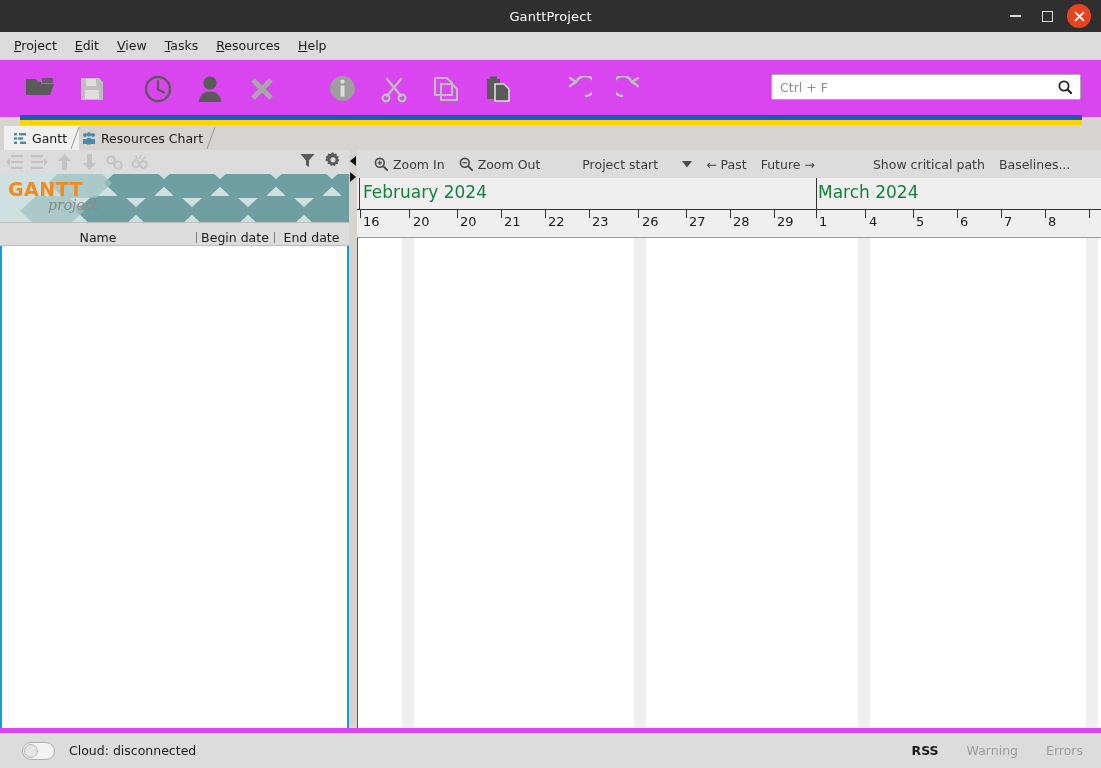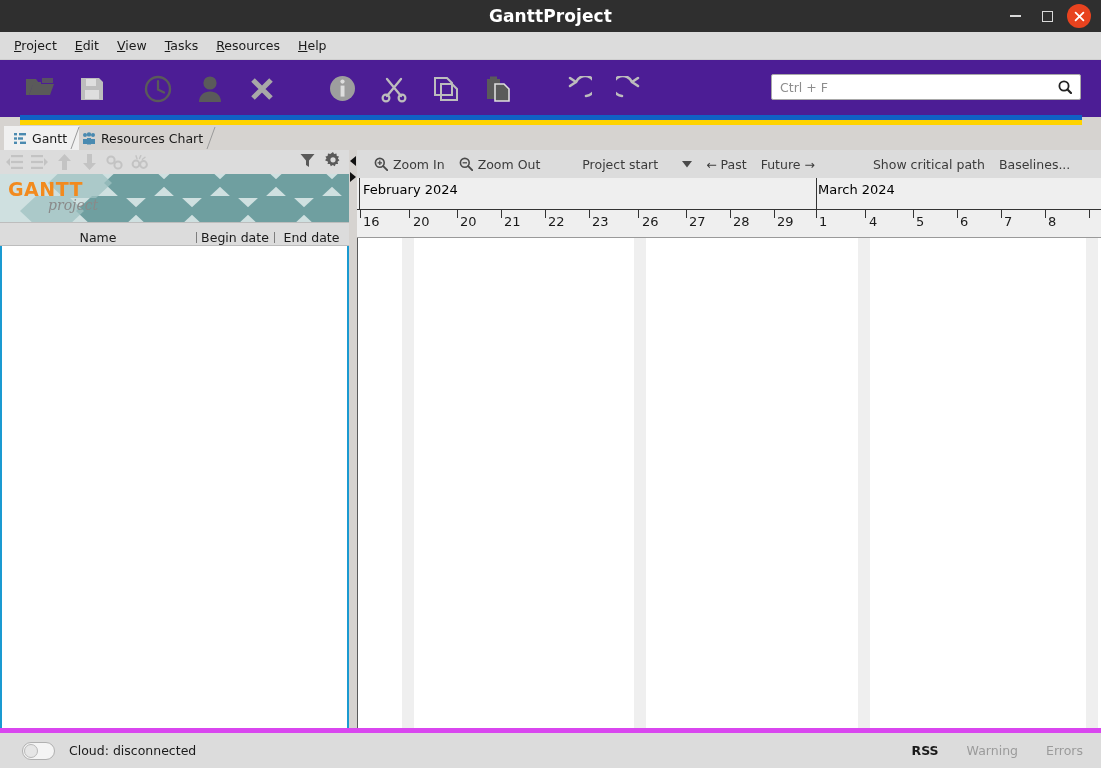--- a/index.html
+++ b/index.html
@@ -8,21 +8,21 @@
     font-family: "DejaVu Sans", "Liberation Sans", sans-serif;
     overflow: hidden; background: #d6d3d0;
   }
   #app { position: relative; width: 1101px; height: 768px; }
 
   
   .titlebar {
     position: absolute; left:0; top:0; width:1101px; height:32px;
     background:#2f2f2f; display:flex; align-items:center; justify-content:center;
   }
-  .titlebar .title { color:#fff; font-size:17px; font-weight:bold; letter-spacing:.1px; }
+  .titlebar .title { color:#fff; font-size:13px; font-weight:normal; letter-spacing:.1px; }
   .win-btns { position:absolute; right:6px; top:0; height:32px; display:flex; align-items:center; gap:0px; }
   .win-btn { width:32px; height:32px; display:flex; align-items:center; justify-content:center; cursor:default; }
   .win-btn .dash { width:11px; height:1.5px; background:#d9d9d9; display:block; }
   .win-btn .sq { width:11px; height:11px; border:1.5px solid #d9d9d9; display:block; }
   .btn-close { width:24px; height:24px; border-radius:50%; background:#e8431f;
                display:flex; align-items:center; justify-content:center; }
   .btn-close svg { display:block; }
 
   
   .menubar {
@@ -31,21 +31,21 @@
     border-bottom:1px solid #cfcfcf;
   }
   .menu-item {
     font-size:12.5px; color:#1a1a1a; padding:4px 9px; cursor:default; white-space:nowrap;
   }
   .menu-item u { text-decoration: underline; }
 
   
   .toolbar {
     position:absolute; left:0; top:60px; width:1101px; height:57px;
-    background:#4c1d95; display:flex; align-items:center;
+    background:#d946ef; display:flex; align-items:center;
   }
   .tb-btn { width:52px; height:52px; display:flex; align-items:center; justify-content:center; cursor:default; }
   .tb-sep { width:14px; }
   .ic-dark { fill:#5a5a5a; }
   .ic-grey { fill:#bdbdbd; }
   .ic-mid  { fill:#9e9e9e; }
 
   .searchwrap {
     position:absolute; right:20px; top:14px; width:310px; height:26px;
     background:#fff; border:1px solid #a8a8a8; border-radius:2px;
@@ -120,21 +120,21 @@
     position:absolute; left:0; top:0; width:744px; height:28px;
     background:#dcdcdc; display:flex; align-items:center;
   }
   .ct-item {
     display:flex; align-items:center; gap:5px; font-size:12.5px; color:#3b3b3b;
     padding:0 7px; cursor:default; white-space:nowrap;
   }
 
   .timeline { position:absolute; left:0; top:28px; width:744px; height:60px; background:#efefef; }
   .tl-months { position:absolute; left:0; top:0; width:744px; height:32px; }
-  .month-lbl { position:absolute; top:4px; font-size:13px; color:#000000; white-space:nowrap; }
+  .month-lbl { position:absolute; top:4px; font-size:17px; color:#15803d; white-space:nowrap; }
   .month-tick { position:absolute; top:0; width:1px; height:32px; background:#333; }
   .tl-rule { position:absolute; left:0; top:31px; width:744px; height:1px; background:#333; }
   .tl-days { position:absolute; left:0; top:32px; width:744px; height:28px; }
   .day-tick { position:absolute; top:0; width:1px; height:8px; background:#333; }
   .day-lbl { position:absolute; top:4px; font-size:13px; color:#1a1a1a; white-space:nowrap; }
   .tl-bottom { position:absolute; left:0; top:59px; width:744px; height:1px; background:#9a9a9a; }
 
   .chartarea { position:absolute; left:0; top:88px; width:744px; height:490px; background:#fff;
                border-left:1px solid #5a5a5a; overflow:hidden; }
   .weekend { position:absolute; top:0; height:490px; background:#efefef; }

